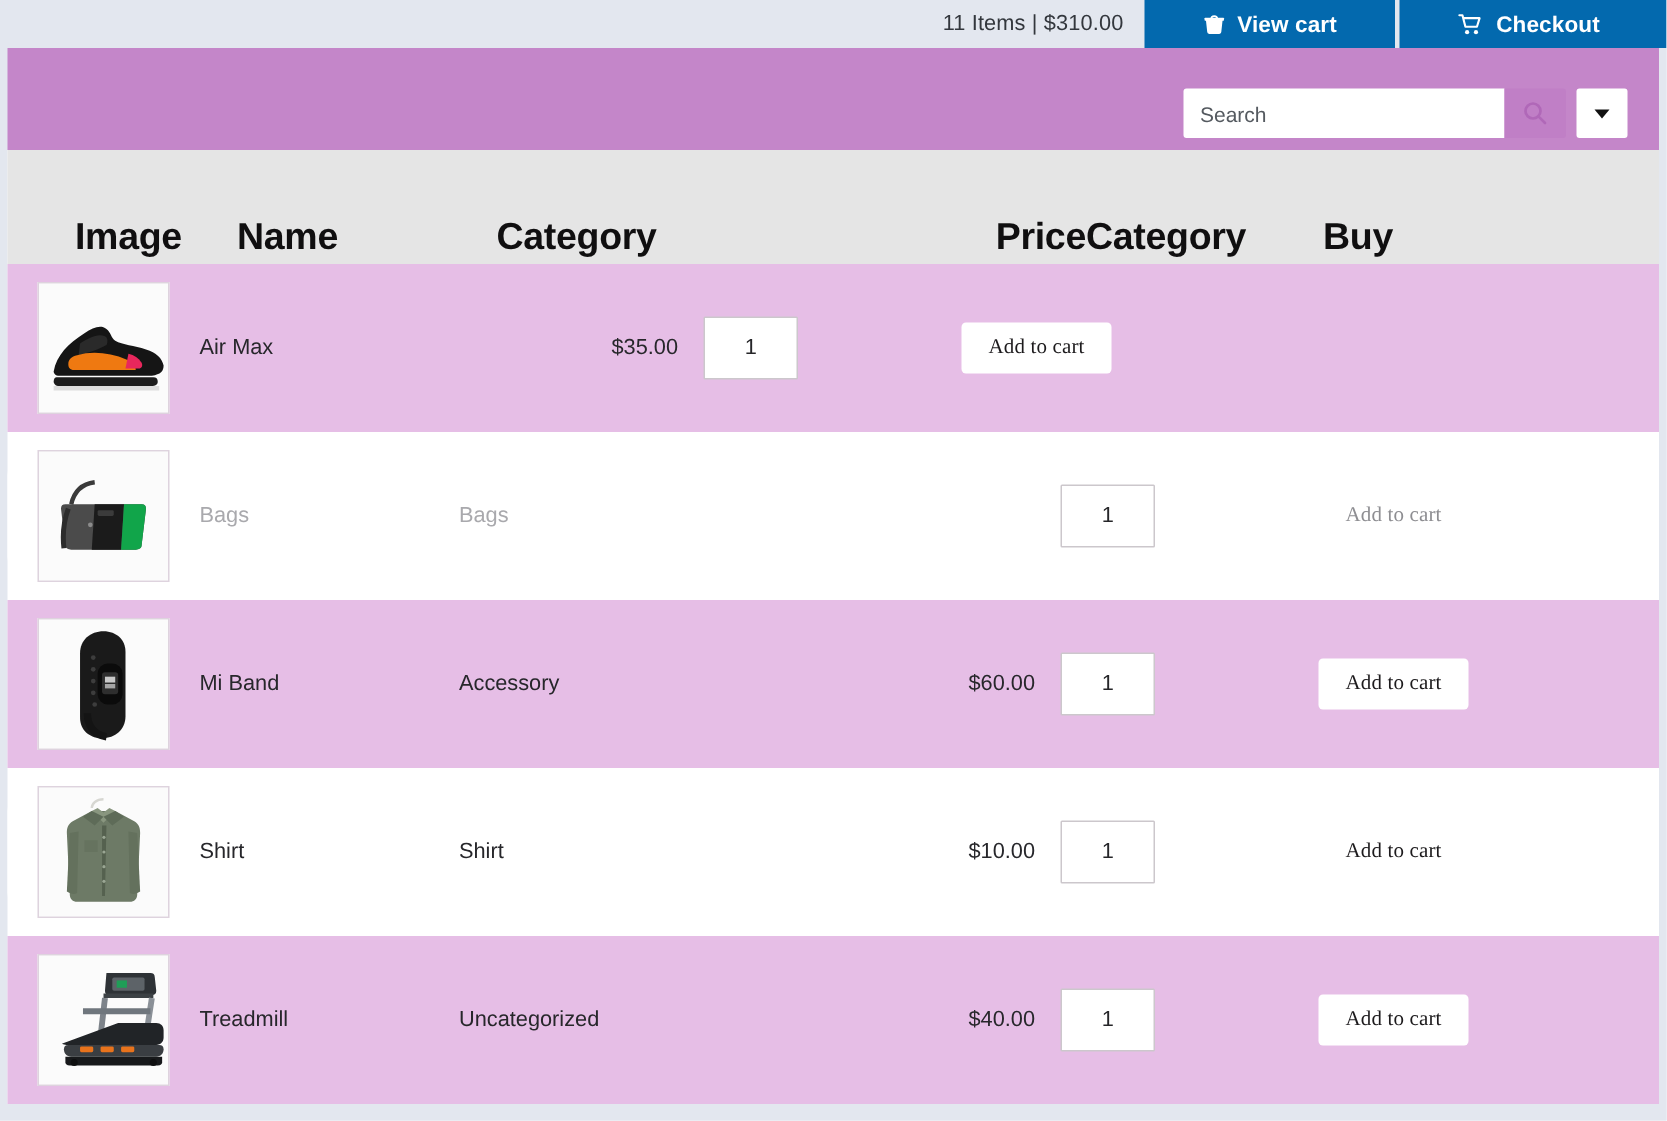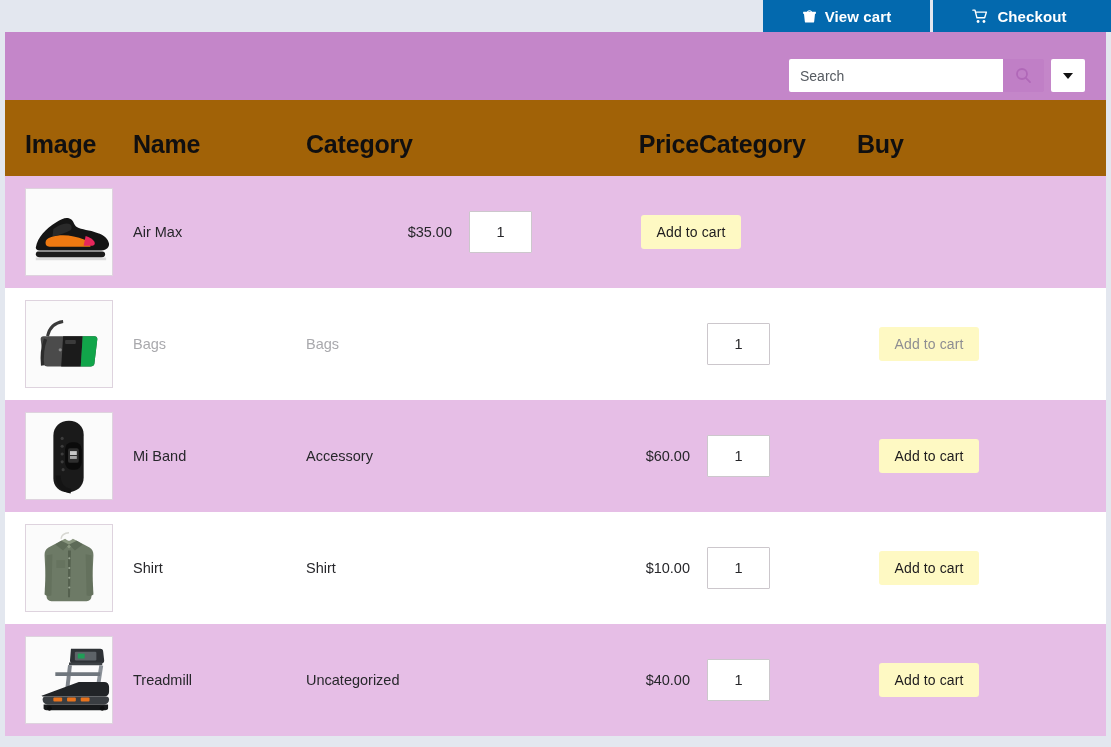--- a/index.html
+++ b/index.html
@@ -113,23 +113,24 @@
   .row {
     display: flex;
     align-items: center;
     height: 112px;
   }
   .row.odd  { background: #e6bee6; }
   .row.even { background: #ffffff; border-radius: 29px; }
 
   .head-row {
     height: 76px;
-    background: #a16207;
+    background: #e5e5e5;
     align-items: flex-end;
-    padding-bottom: 17px;
+    padding-bottom: 3px;
+    justify-content: flex-end;
   }
   .head-cell {
     font-size: 25px;
     font-weight: bold;
     color: #100f10;
     letter-spacing: -0.2px;
     font-family: "Liberation Sans", sans-serif;
   }
 
   
@@ -175,36 +176,37 @@
     color: #262629;
     font-family: "Liberation Sans", sans-serif;
     outline: none;
     border-radius: 1px;
   }
   .qty-wrap { padding-left: 8px; }
 
   .addcart {
     width: 100px;
     height: 34px;
-    background: #fef9c3;
+    background: #ffffff;
     border: none;
     border-radius: 3px;
     color: #1d1b1d;
     font-size: 14px;
-    font-family: Liberation Sans, sans-serif;
+    font-family: Liberation Serif, serif;
     cursor: pointer;
     letter-spacing: .1px;
   }
   .row.disabled .addcart { color: #8e8e92; cursor: default; }
   .buy-wrap { padding-left: 22px; }
 </style>
 </head>
 <body>
 
 <div class="topbar">
+  <div class="cart-summary">11 Items | $310.00</div>
   <button class="topbtn viewcart">
     <span>
       <svg width="15" height="15" viewBox="0 0 16 16" fill="#ffffff">
         <path d="M2 4h12l-1 9.2a1.4 1.4 0 0 1-1.4 1.3H4.4A1.4 1.4 0 0 1 3 13.2L2 4z"></path>
         <path d="M5.2 4a2.8 2.8 0 0 1 5.6 0h-1.3a1.5 1.5 0 0 0-3 0H5.2z"></path>
         <rect x="1.1" y="3" width="13.8" height="2.1" rx="0.4"></rect>
       </svg>
     </span>
     <span>View cart</span>
   </button>

